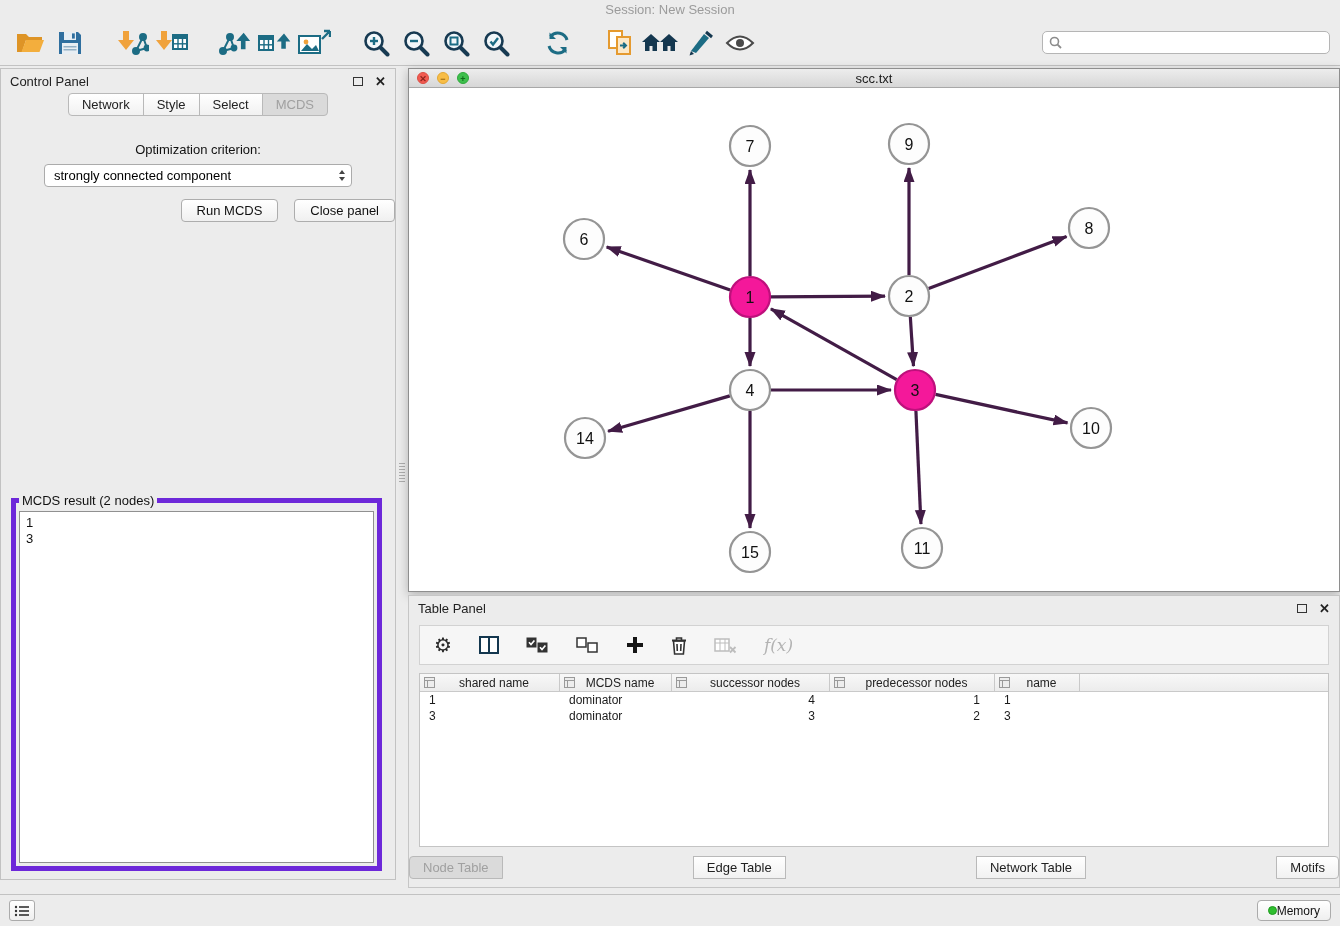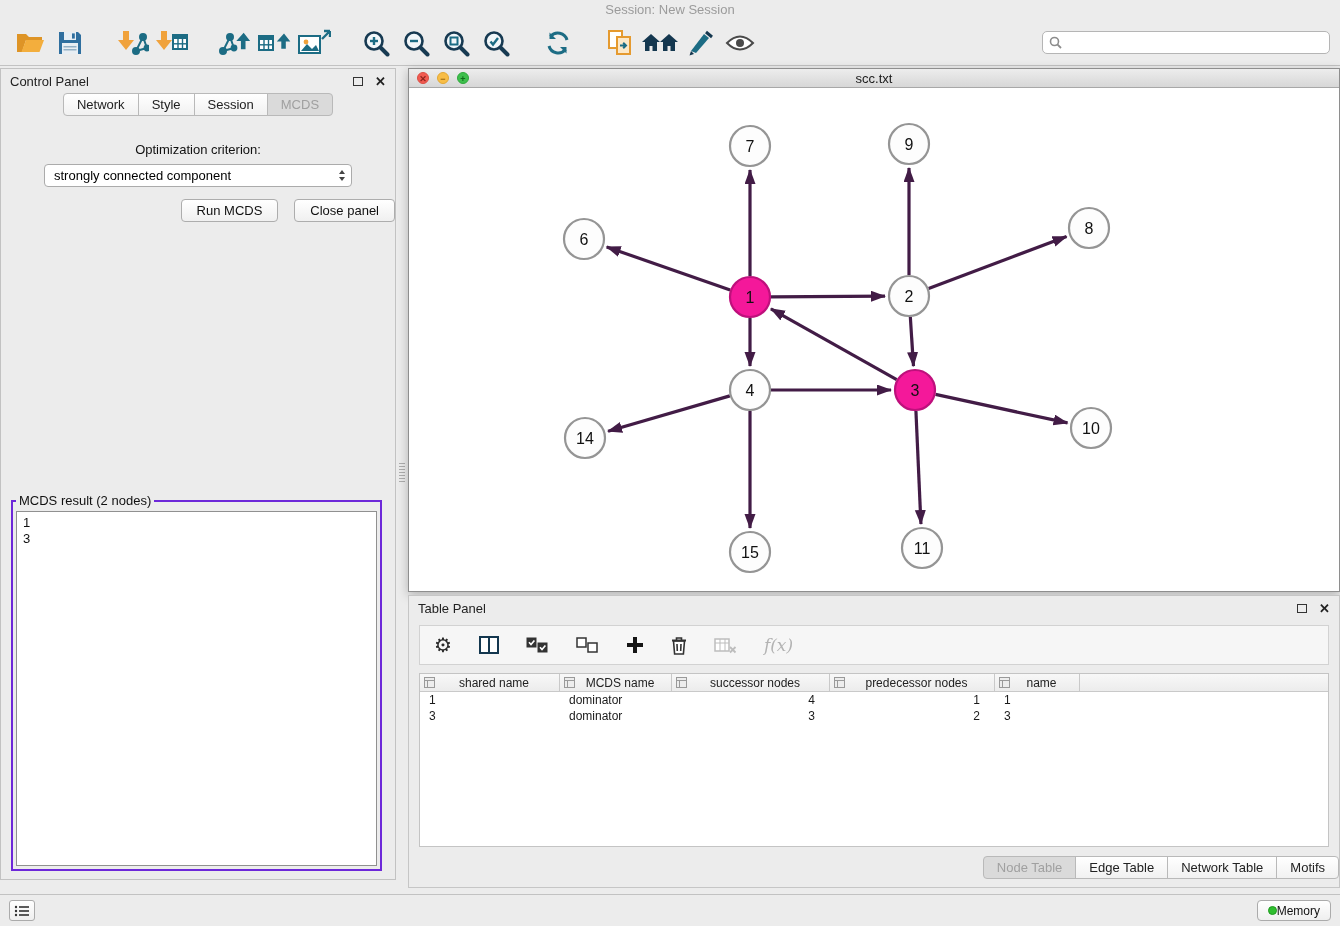--- a/index.html
+++ b/index.html
@@ -28,21 +28,21 @@
   .seg-tab:first-child { border-radius:4px 0 0 4px; margin-left:0; }
   .seg-tab:last-child { border-radius:0 4px 4px 0; }
   .seg-tab.selected { background:#DADADA; color:#A0A0A0; }
   .opt-label { text-align:center; font-size:13px; margin-top:26px; color:#111; }
   .dropdown { width:308px; height:23px; margin:7px auto 0; background:#FFF; border:1px solid #ABABAB; border-radius:4px; display:flex; align-items:center; font-size:13px; padding:0 6px 0 9px;justify-content:center; }
   .dd-arrows { margin-left:auto; display:flex; flex-direction:column; align-items:center; }
   .dd-arrows .up { width:0; height:0; border-left:3.5px solid transparent; border-right:3.5px solid transparent; border-bottom:4.5px solid #444; margin-bottom:2.5px; }
   .dd-arrows .down { width:0; height:0; border-left:3.5px solid transparent; border-right:3.5px solid transparent; border-top:4.5px solid #444; }
   .btn-row { display:flex; justify-content:flex-end; gap:16px; margin-top:12px; }
   .btn { background:linear-gradient(#FFFFFF,#F0F0F0); border:1px solid #ADADAD; border-radius:4px; font-size:13px; padding:3px 15px; color:#111; font-family:"Liberation Sans",sans-serif; }
-  fieldset.mcds { position:absolute; left:10px; right:13px; top:424px; height:378px; border:2px solid #6d28d9; padding:3px; background:#ECECEC; }
+  fieldset.mcds { position:absolute; left:10px; right:13px; top:424px; height:378px; border:5px solid #6d28d9; padding:3px; background:#ECECEC; }
   fieldset.mcds legend { font-size:13px; padding:0 3px; color:#111; }
   .result-box { width:100%; height:100%; background:#FFF; border:1px solid #909090; font-size:13px; padding:3px 6px; overflow:auto; }
   .result-line { line-height:16px; color:#111; }
 
   
   .net-window { position:absolute; left:408px; top:68px; width:932px; height:524px; background:#FFF; border:1px solid #8E8E8E; box-shadow:0 3px 10px rgba(0,0,0,0.25); }
   .net-titlebar { height:19px; background:linear-gradient(#EDEDED,#D7D7D7); border-bottom:1px solid #A8A8A8; display:flex; align-items:center; padding:0 8px; position:relative; }
   .traffic { display:flex; gap:8px; }
   .tl { width:12px; height:12px; border-radius:50%; font-size:9px; line-height:12px; text-align:center; font-weight:bold; }
   .tl-red   { background:#F25B51; color:#8E241D; border:1px solid #DB4E44; }
@@ -58,21 +58,21 @@
   .gear-glyph { font-size:20px; color:#2B2B2B; line-height:1; }
   .fx { font-family:"DejaVu Serif", serif; font-style:italic; font-size:17px; color:#B3B3B3;text-align:center; }
   .tp-table { margin:8px 10px 0; height:174px; background:#FFF; border:1px solid #C4C4C4; overflow:hidden; }
   .thead { display:flex; background:linear-gradient(#F8F8F8,#ECECEC); border-bottom:1px solid #C9C9C9; height:18px; }
   .th { display:flex; align-items:center; border-right:1px solid #C9C9C9; font-size:12px; color:#222; }
   .th-icon { display:flex; margin:0 2px 0 4px; }
   .th-label { flex:1; text-align:center; padding-right:8px; }
   .tr { display:flex; height:16px; }
   .td { font-size:12px; color:#1A1A1A; line-height:16px; padding-left:9px; overflow:hidden; }
   .td.num { text-align:right; padding-left:0; padding-right:15px; }
-  .tp-tabs { display:flex; justify-content:flex-end; margin-top:9px; }
+  .tp-tabs { display:flex; justify-content:space-between; margin-top:9px; }
 
   
   .status-bar { position:absolute; left:0; right:0; bottom:0; height:32px; background:#ECECEC; border-top:1px solid #C2C2C2; display:flex; align-items:center; padding:0 9px; }
   .status-left-btn { width:26px; height:21px; background:linear-gradient(#FFF,#EFEFEF); border:1px solid #ABABAB; border-radius:3px; display:flex; align-items:center; justify-content:center; }
   .memory-btn { margin-left:auto; height:21px; background:linear-gradient(#FFF,#EFEFEF); border:1px solid #ABABAB; border-radius:4px; display:flex; align-items:center; padding:0 10px; font-size:12px; color:#111; font-family:"Liberation Sans",sans-serif; }
   .mem-dot { width:9px; height:9px; border-radius:50%; background:#2FBE2F; border:1px solid #1F9A1F; }
 
   .grip-v { position:absolute; left:399px; top:462px; width:6px; height:20px;
             background:repeating-linear-gradient(0deg,#ADADAD 0 1px,transparent 1px 3px); }
   .grip-h { position:absolute; left:858px; top:587px; width:20px; height:5px;
@@ -251,21 +251,21 @@
   <div class="control-panel">
     <div class="panel-header">
       <span>Control Panel</span>
       <span class="spacer"></span>
       <span class="float-icon"></span>
       <span class="close-icon">✕</span>
     </div>
     <div class="seg-tabs" id="control-tabs">
         <div class="seg-tab">Network</div>
         <div class="seg-tab">Style</div>
-        <div class="seg-tab">Session</div>
+        <div class="seg-tab">Select</div>
         <div class="seg-tab selected">MCDS</div>
       </div>
     <div class="opt-label">Optimization criterion:</div>
     <div class="dropdown">
       <span>strongly connected component</span>
       <span class="dd-arrows">
           <span class="up"></span>
           <span class="down"></span>
         </span>
     </div>

